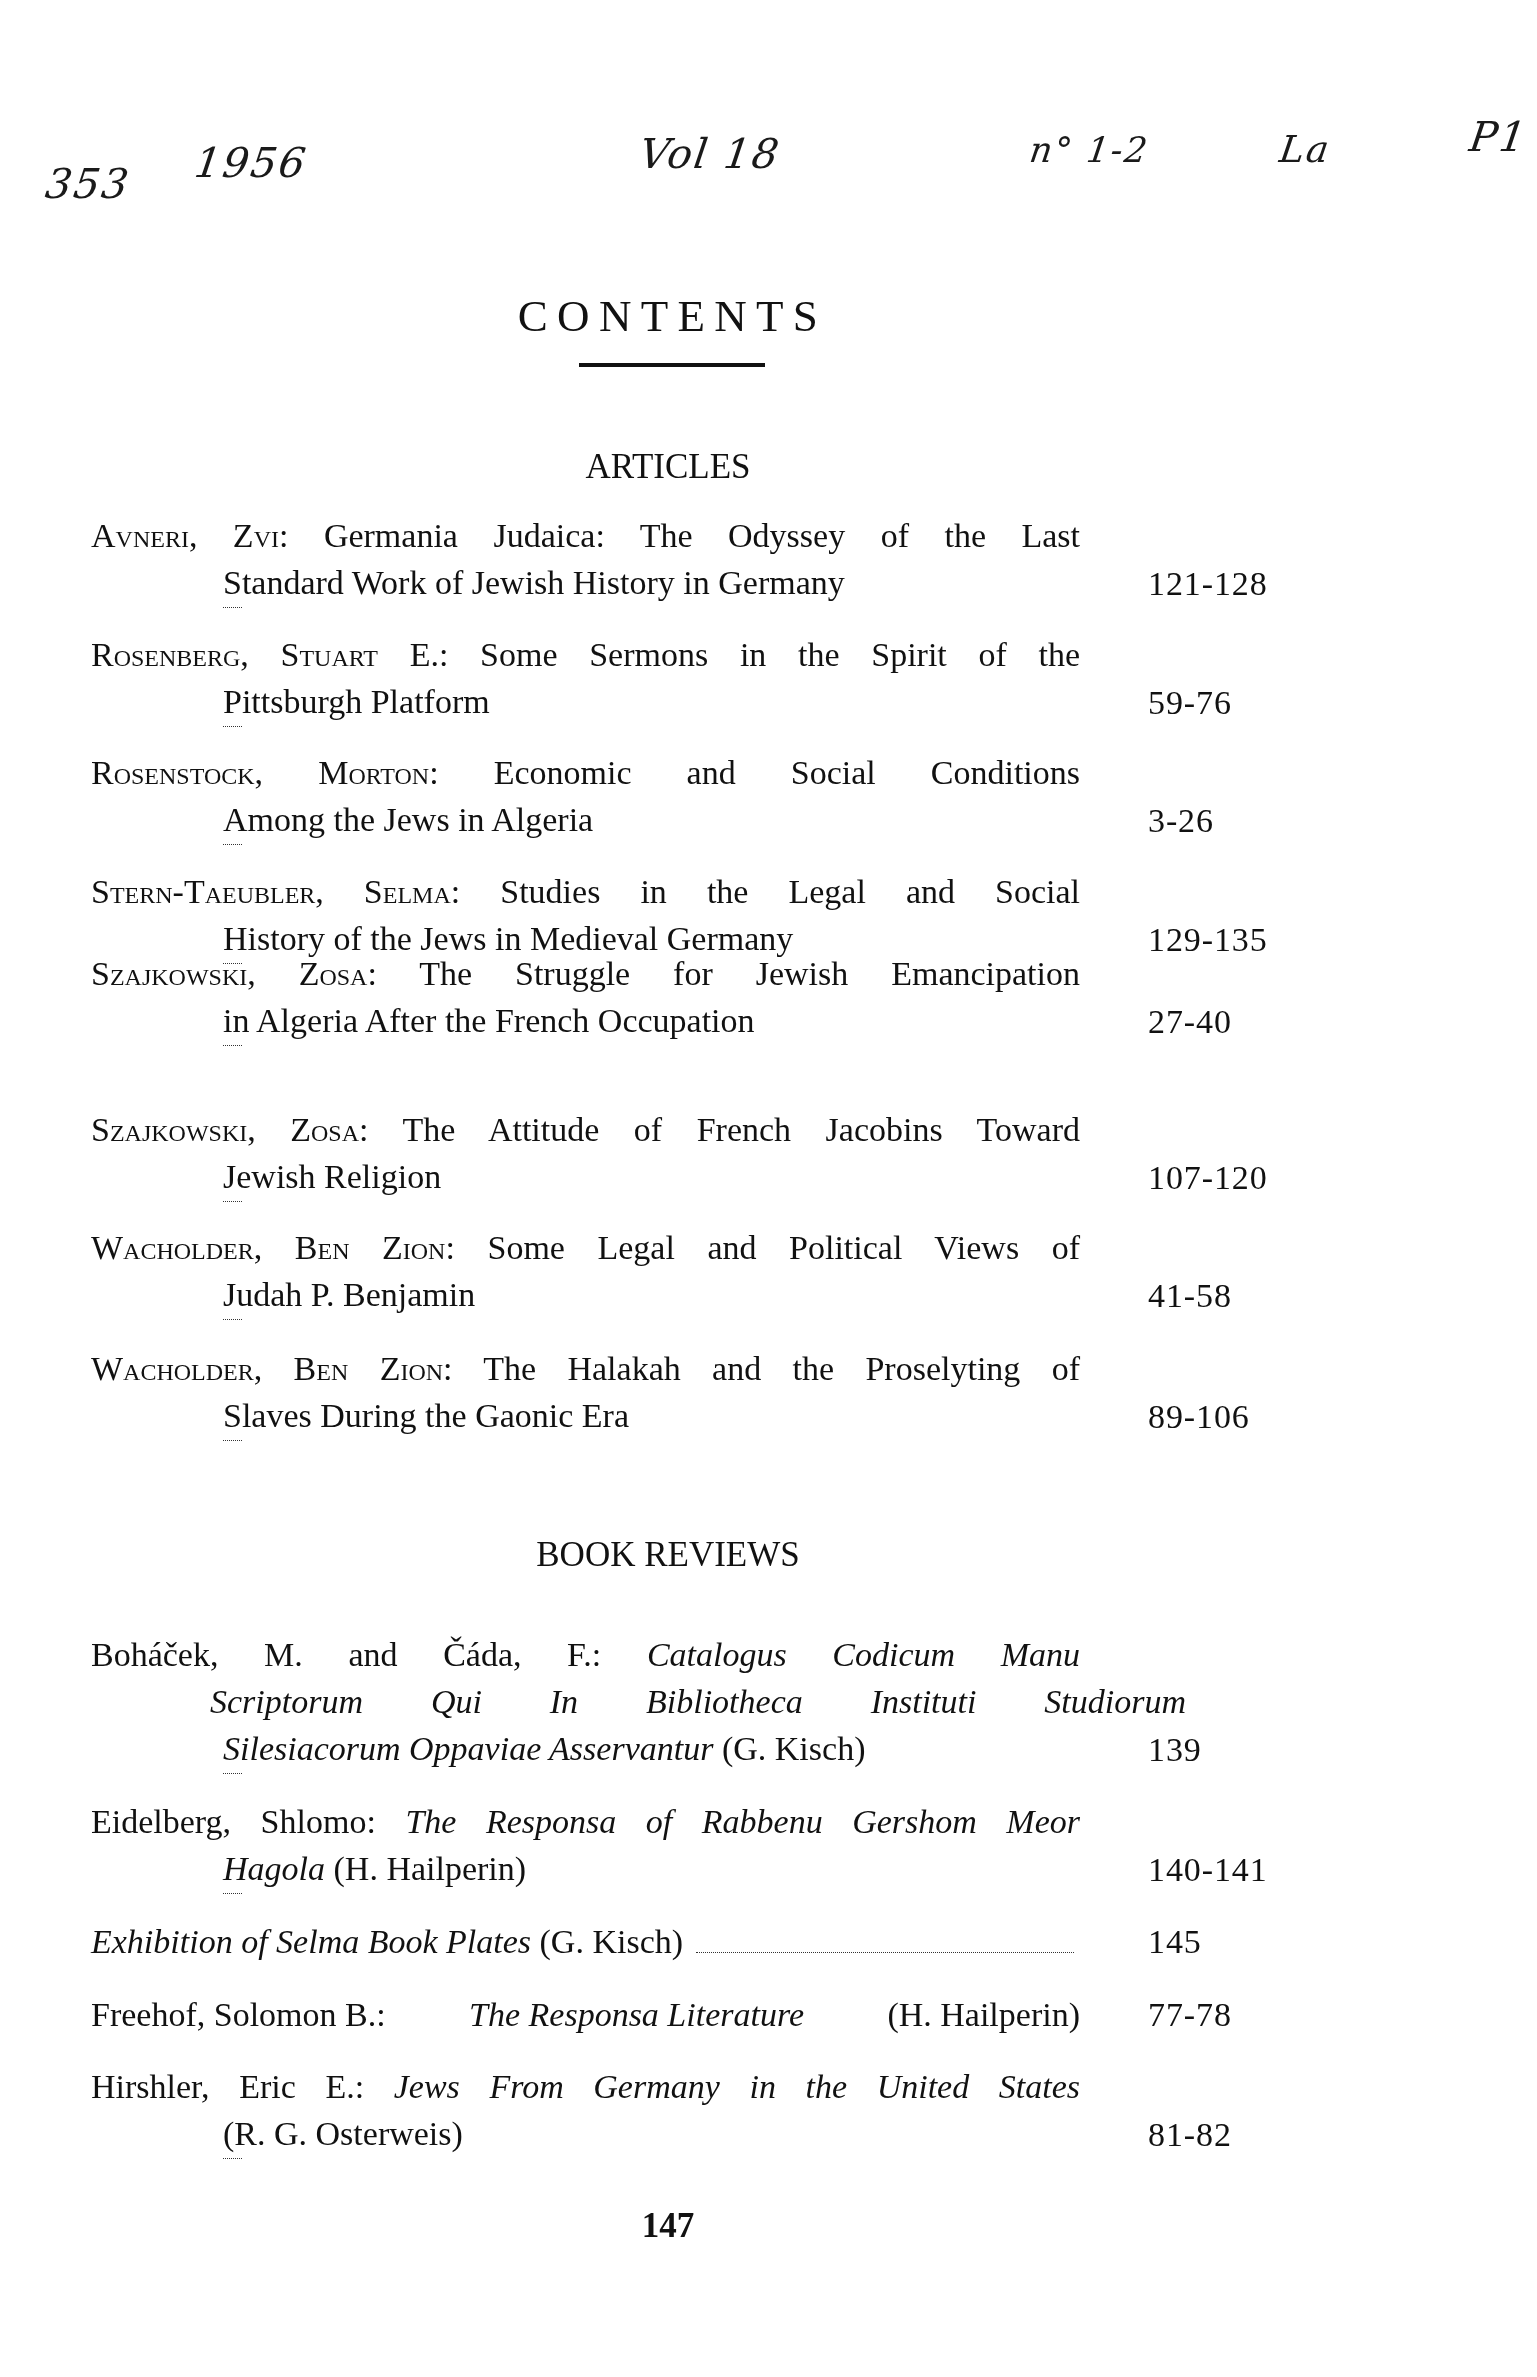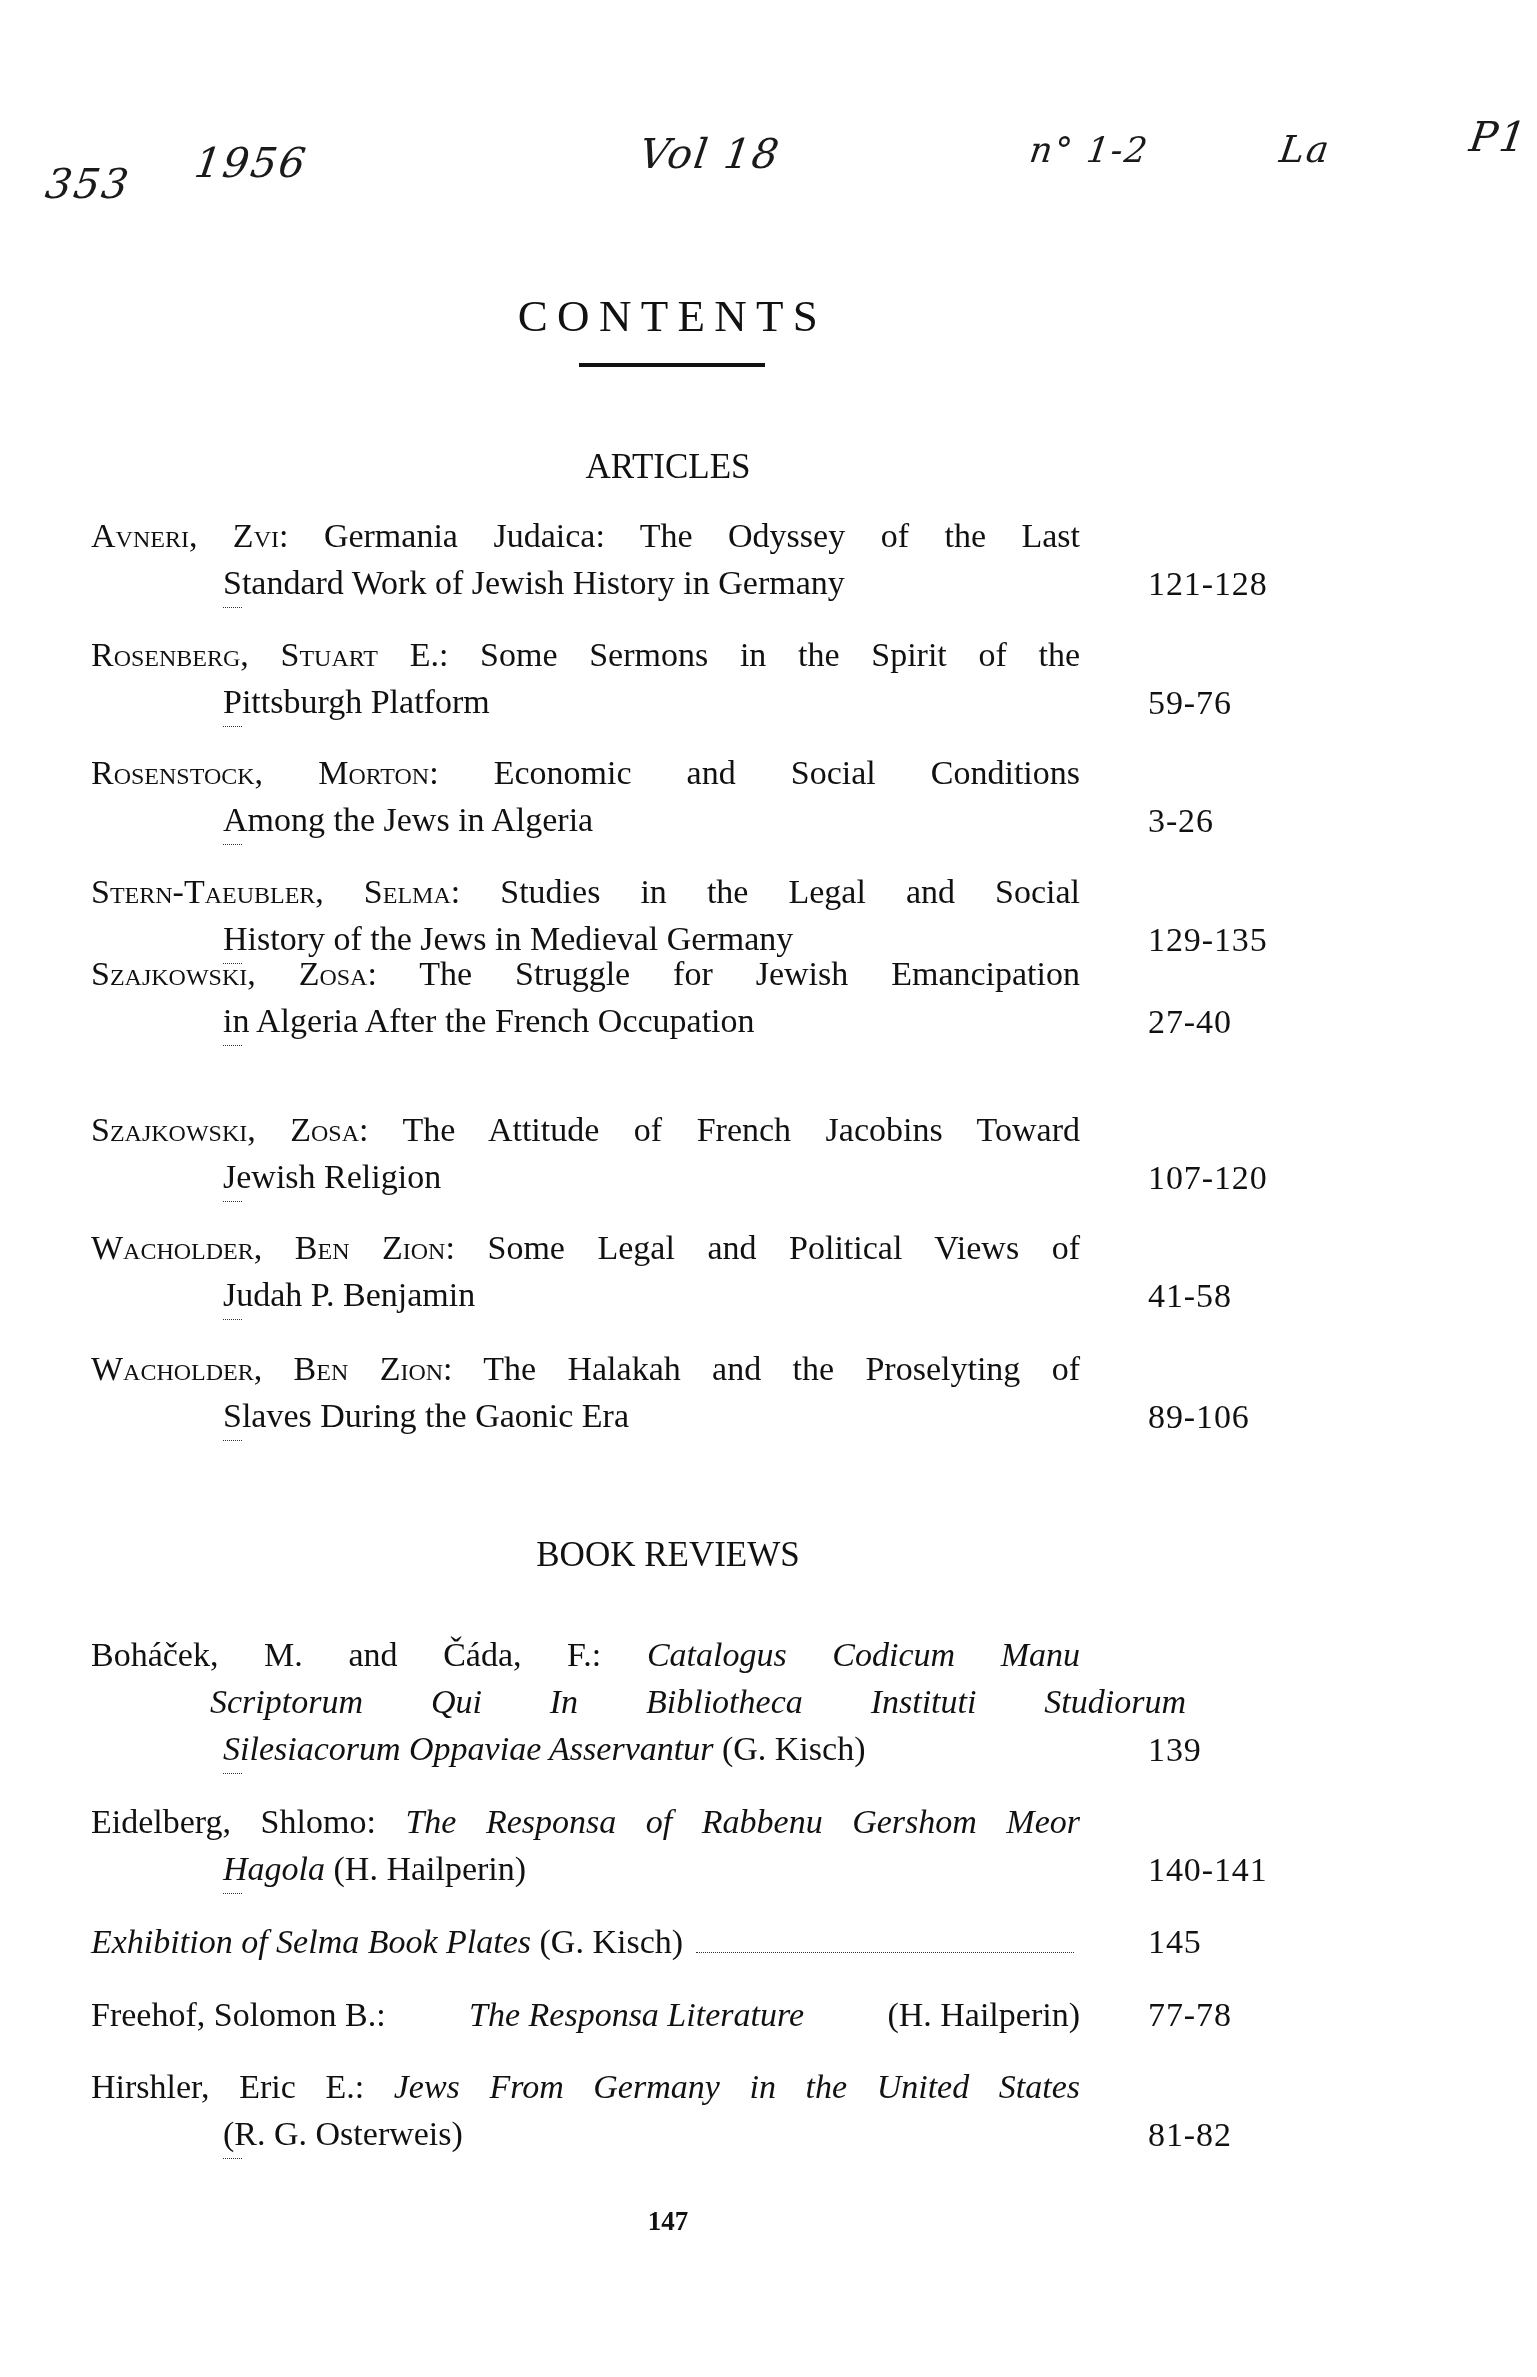--- a/index.html
+++ b/index.html
@@ -25,21 +25,21 @@
   .entry .line { display: flex; align-items: baseline; white-space: nowrap; }
   .entry .l1 { width: 989px; text-align: justify; text-align-last: justify; display: block; }
   .entry .l2 { padding-left: 119px; width: 976px; flex-direction: column; }
   .entry .l2 .txt { flex: 0 0 auto; }
   .entry .leader {
     flex: 1 1 auto; border-bottom: 1.9px dotted #333; margin: 0 5.6px 9.3px 13px; min-width: 18.6px; height: 0.9px;
   }
   .entry .pages { position: absolute; right: 0; bottom: 0; width: 130px; text-align: left; letter-spacing: 0.9px; }
   .sc { font-variant: small-caps; }
   .it { font-style: italic; }
-  #folio { position: absolute; top: 2206px; left: 0; width: 1336px; text-align: center; font-size: 27px; font-weight: bold; }
+  #folio { position: absolute; top: 2206px; left: 0; width: 1336px; text-align: center; font-size: 35px; font-weight: bold; }
 </style>
 </head>
 <body>
 
 <div class="hand" style="top:160px;left:46px;">353</div>
 <div class="hand" style="top:139px;left:195px;">1956</div>
 <div class="hand" style="top:130px;left:640px;">Vol 18</div>
 <div class="hand" style="top:130px;left:1030px;font-size:35px;">n° 1-2</div>
 <div class="hand" style="top:128px;left:1280px;font-size:37px;">La</div>
 <div class="hand" style="top:113px;left:1470px;font-size:41px;">P1</div>

